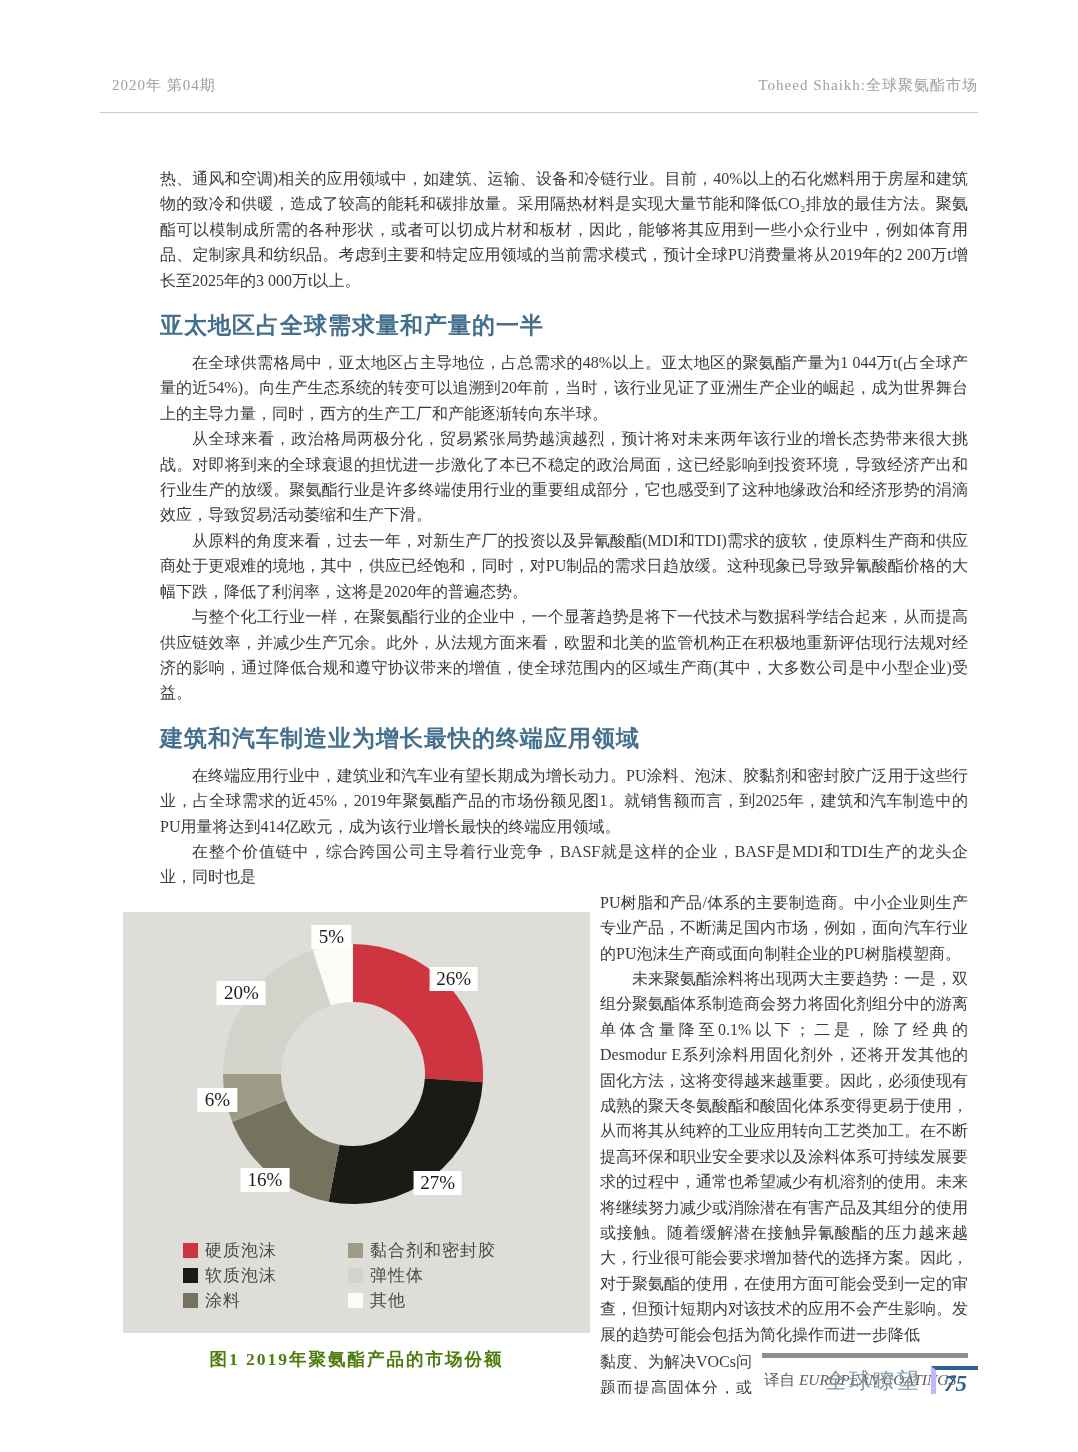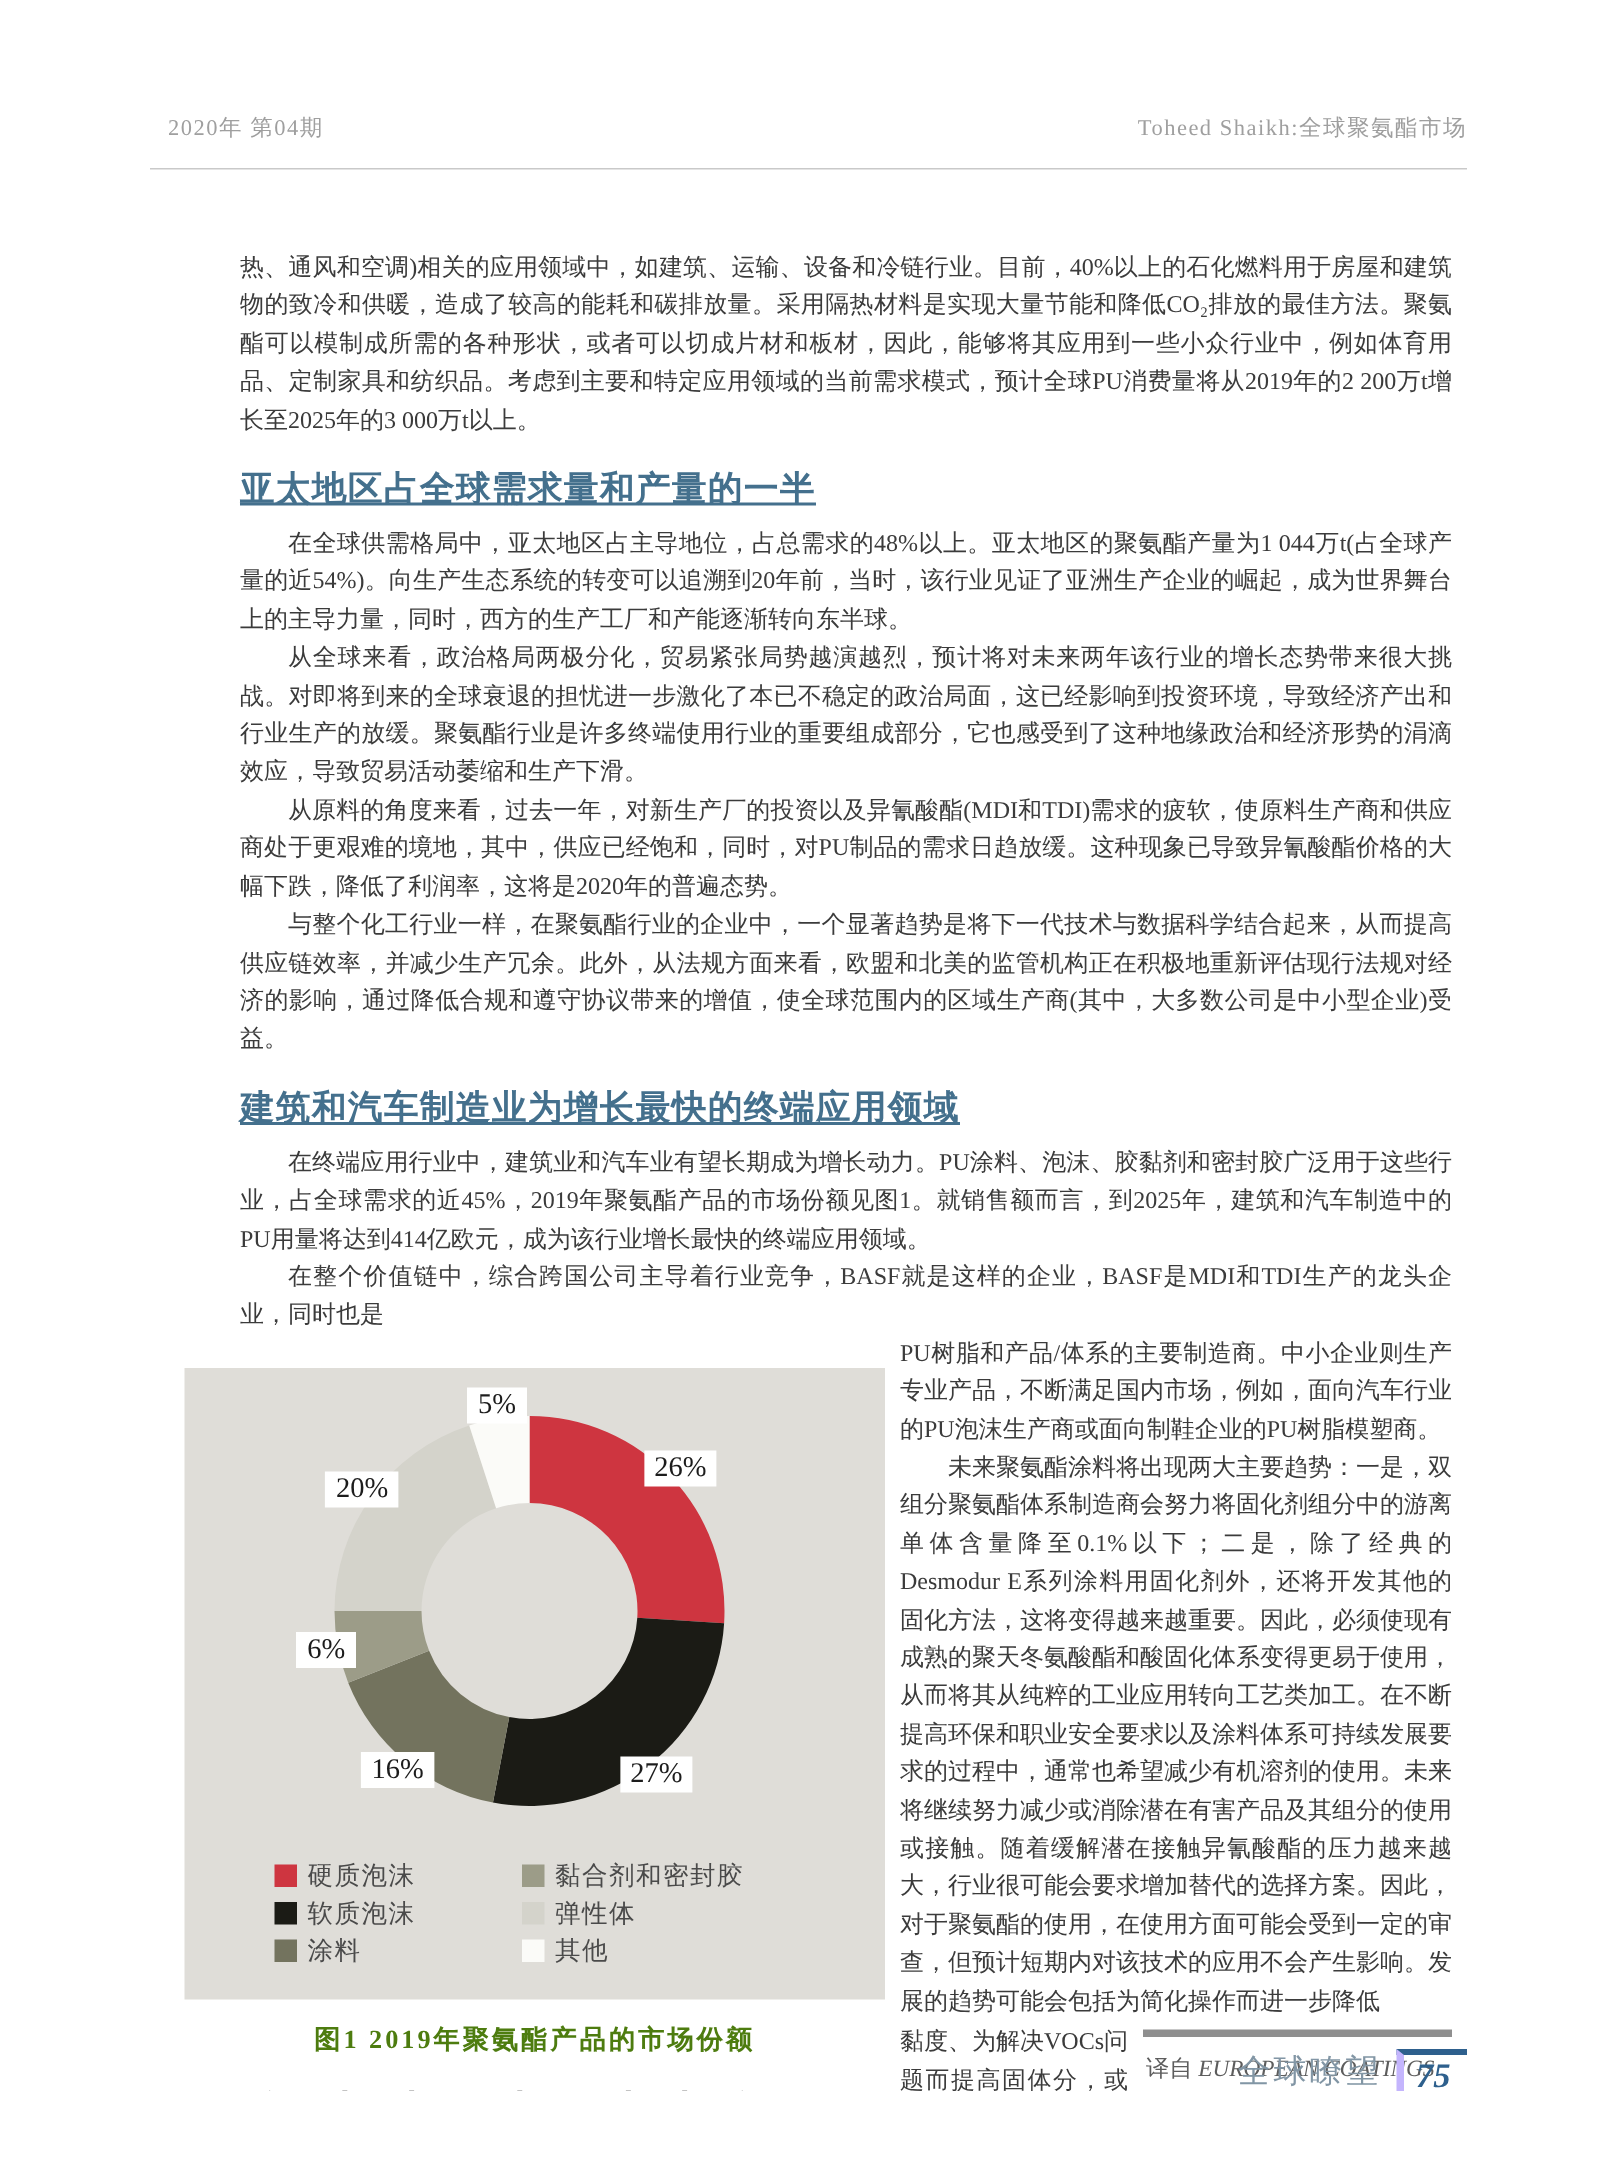--- a/index.html
+++ b/index.html
@@ -9,21 +9,21 @@
   
   .hdr{position:absolute;left:112px;right:100px;top:76px;display:flex;justify-content:space-between;
        font-size:15px;color:#9f9f9f;letter-spacing:1px;}
   .hdr-rule{position:absolute;left:100px;right:100px;top:112px;border-top:1.5px solid #c9c9c9;}
 
   
   .main{position:absolute;left:160px;top:166px;width:808px;}
   p.body{margin:0;font-size:16px;line-height:25.4px;text-align:justify;text-indent:2em;}
   p.noind{text-indent:0;}
   h2.sec{margin:17px 0 9px 0;font-family:"Liberation Sans","DejaVu Sans",sans-serif;
-         font-size:23px;font-weight:bold;color:#44708d;letter-spacing:1px;text-decoration:underline;}
+         font-size:23px;font-weight:bold;color:#44708d;letter-spacing:1px;}
 
   
   .cols{display:flex;align-items:flex-start;}
   .col-left{width:467px;margin-left:-37px;margin-top:22px;flex:0 0 auto;}
   .col-right{width:368px;margin-left:10px;flex:0 0 auto;}
 
   
   .chart-panel{width:467px;background:#dfddd8;padding-bottom:10px;}
   .donut-wrap{position:relative;width:467px;height:318px;}
   .donut-wrap svg{position:absolute;left:0;top:0;}

